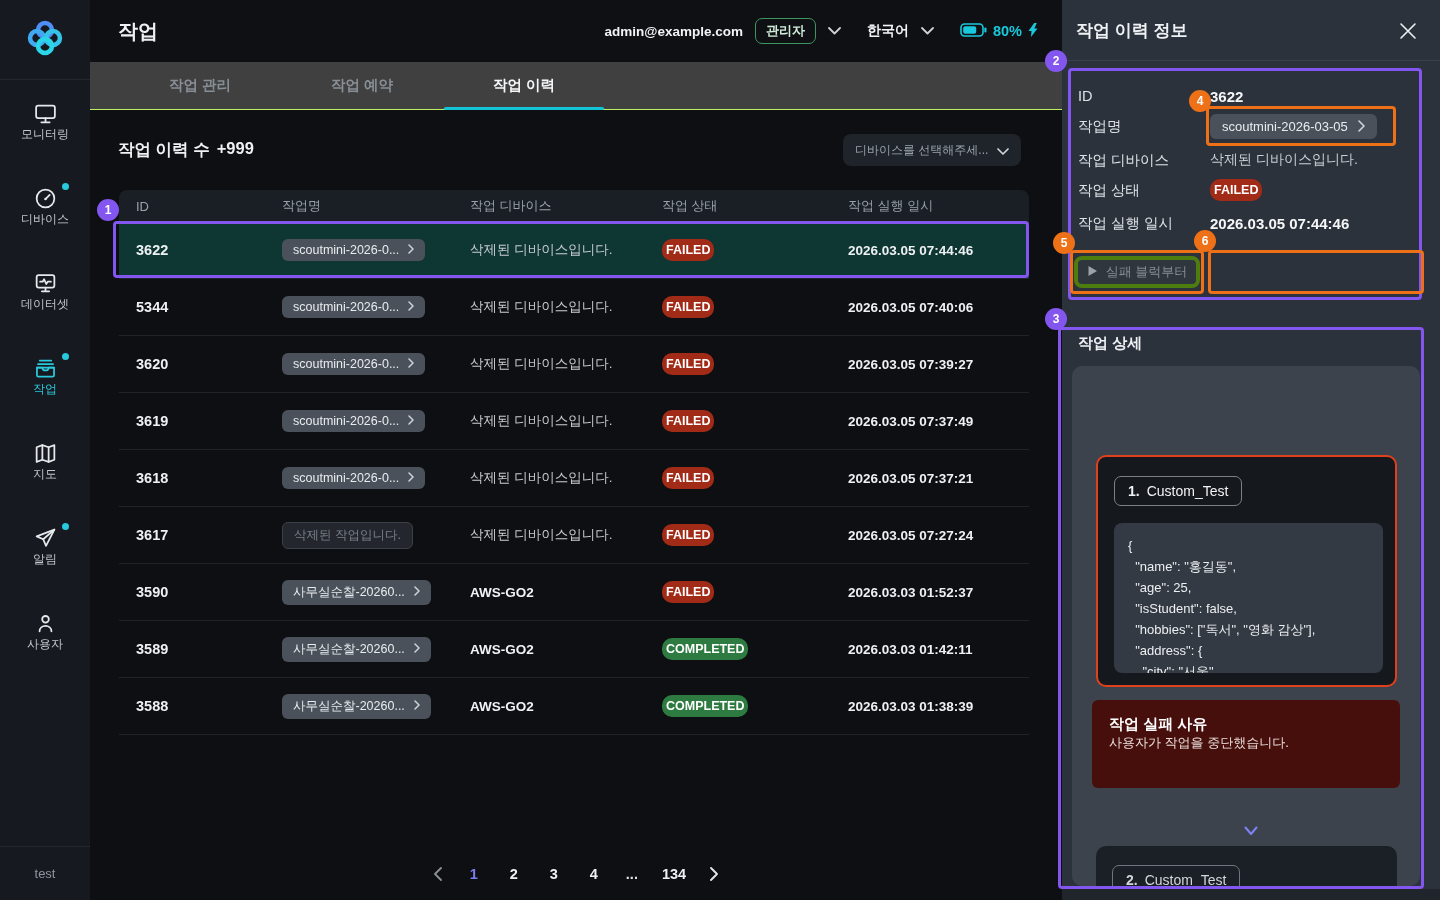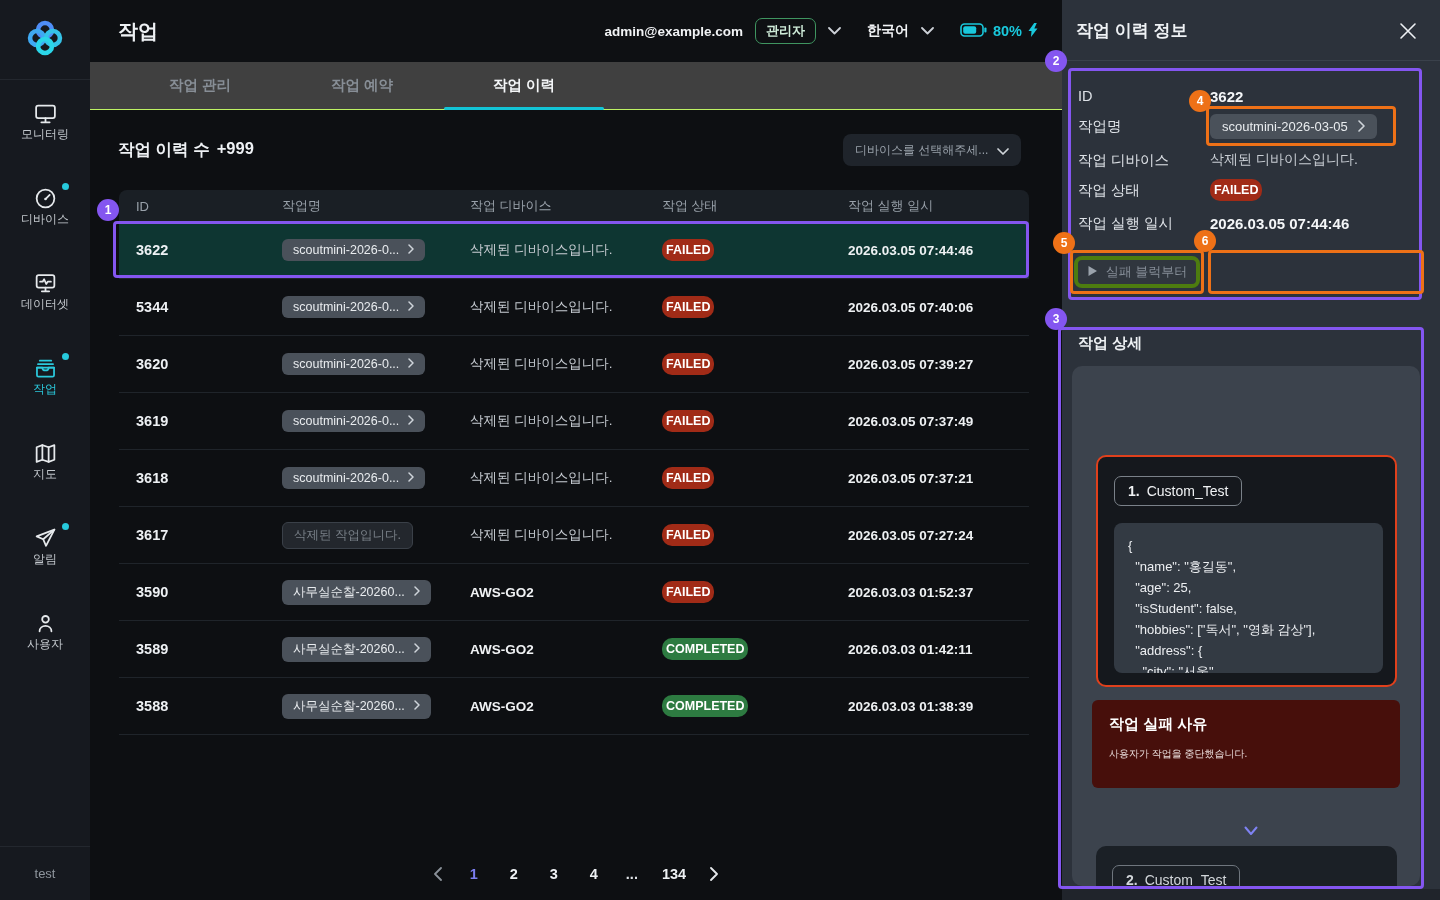--- a/index.html
+++ b/index.html
@@ -81,21 +81,21 @@
   #btn-control { left:150px; top:256px; width:208px; height:32px; background:#3c434d; color:#79818b; }
   .detail-heading { position:absolute; left:16px; top:334px; font-size:15px; font-weight:700; }
   .detail-scroll { position:absolute; left:10px; top:366px; width:348px; height:520px; background:#3c434d; border-radius:10px; overflow:hidden; }
   .block-card { position:absolute; left:24px; top:89px; width:301px; height:232px; background:#15181d; border:2px solid #e0401c; border-radius:10px; }
   .chip { position:absolute; left:16px; top:19px; display:inline-flex; align-items:center; gap:7px; padding:6px 13px; border:1px solid #7a8189; border-radius:7px; font-size:14px; color:#f0f2f4; }
   .chip .chip-idx { font-weight:700; }
   .json-box { position:absolute; left:16px; top:66px; width:269px; height:150px; background:#333a43; border-radius:8px; padding:12px 14px; overflow:hidden; }
   .json-line { font-size:13px; line-height:21px; color:#edeff2; white-space:pre; }
   .failure-card { position:absolute; left:20px; top:334px; width:308px; height:88px; background:#470f0b; border-radius:6px; padding:15px 17px; }
   .failure-title { font-size:15px; font-weight:700; color:#fff; }
-  .failure-msg { margin-top:13px; font-size:10px; color:#e9dddb; }
+  .failure-msg { font-size:13px; color:#e9dddb; }
   .flow-arrow { position:absolute; left:172px; top:428px; }
   .block-card2 { position:absolute; left:24px; top:480px; width:301px; height:80px; background:#1b2026; border-radius:10px; }
   .block-card2 .chip { border-color:#6f767e; color:#d2d6da; }
   .panel-bottom-strip { position:absolute; left:0; top:889px; width:378px; height:11px; background:#20242b; }
 
   
   .ann-rect { position:absolute; border:3px solid; border-radius:4px; pointer-events:none; z-index:40; }
   .ann-rect.purple { border-color:#8456f0; }
   .ann-rect.orange { border-color:#ee7117; }
   .r1 { left:113px; top:221px; width:916px; height:57px; }

